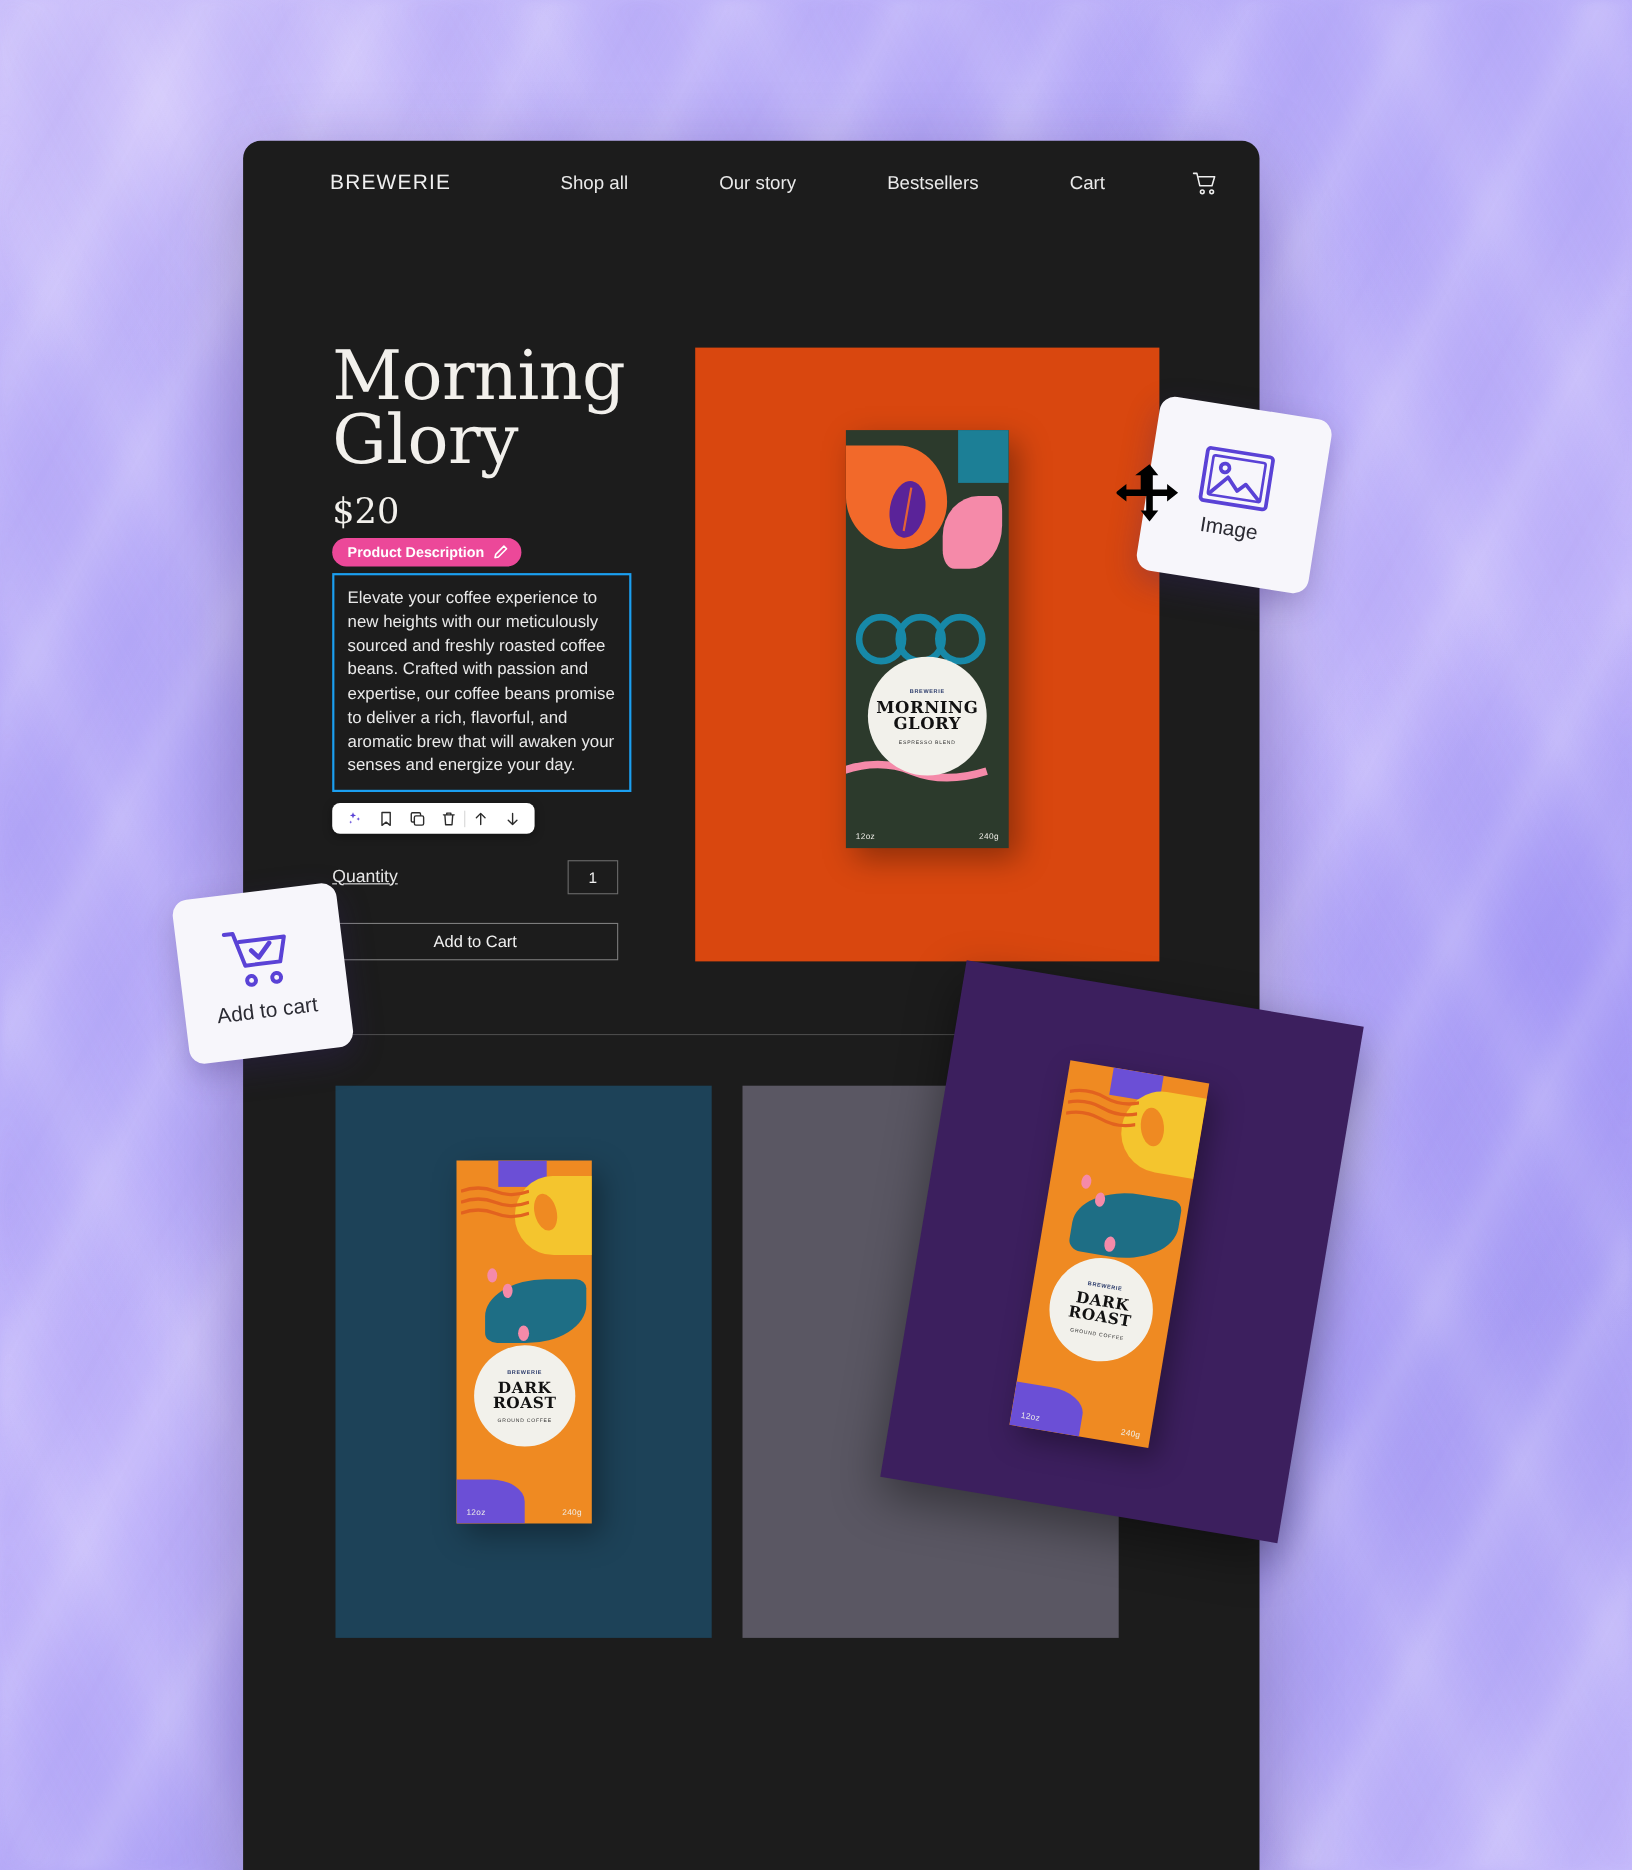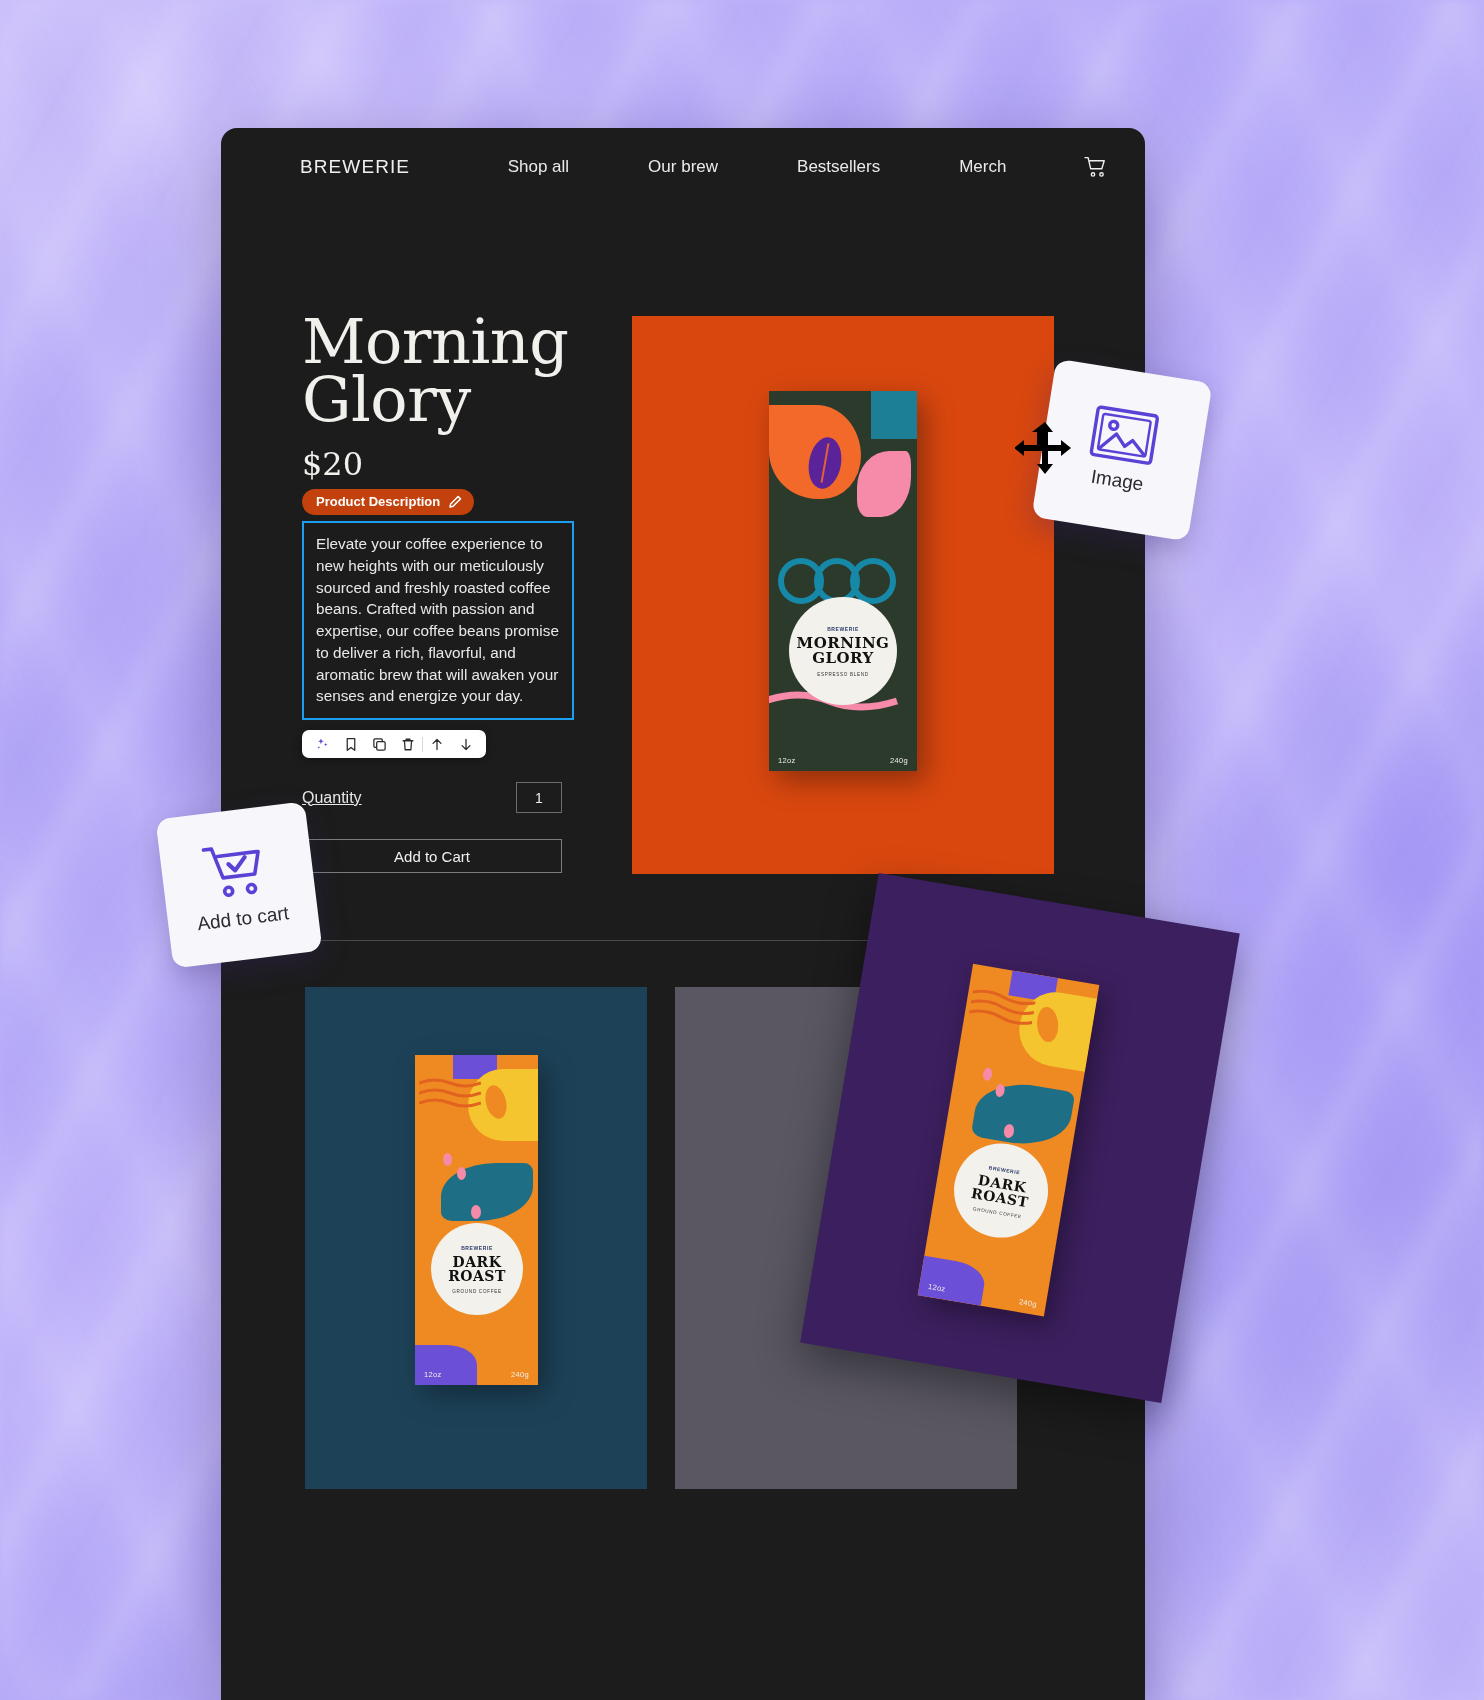--- a/index.html
+++ b/index.html
@@ -115,21 +115,21 @@
     color: #f2f0ec;
     margin-top: 20px;
     line-height: 1;
   }
 
   
   #desc-badge {
     display: inline-flex;
     align-items: center;
     gap: 9px;
-    background: #c2410c;
+    background: #ec4899;
     color: #fff;
     font-size: 13px;
     font-weight: 700;
     border-radius: 20px;
     padding: 5px 12px 6px 14px;
     margin-top: 9px;
     cursor: pointer;
   }
   #desc-badge svg { display: block; }
 
@@ -304,23 +304,23 @@
 <body>
 
 <div id="bg"></div>
 
 <div id="window">
 
   <nav id="nav">
     <div id="brand">BREWERIE</div>
     <div id="nav-links">
       <span class="nav-link">Shop all</span>
-      <span class="nav-link">Our brew</span>
+      <span class="nav-link">Our story</span>
       <span class="nav-link">Bestsellers</span>
-      <span class="nav-link">Merch</span>
+      <span class="nav-link">Cart</span>
     </div>
     <div id="cart-icon">
       <svg width="24" height="22" viewBox="0 0 24 22" fill="none" stroke="#eee" stroke-width="1.4" stroke-linecap="round" stroke-linejoin="round">
         <path d="M1 1.6h3.1l2.6 11.2h11.1l2.4-8.1H6"></path>
         <circle cx="9" cy="18.4" r="1.7"></circle>
           <circle cx="17.5" cy="18.4" r="1.7"></circle>
       </svg>
     </div>
   </nav>
 

